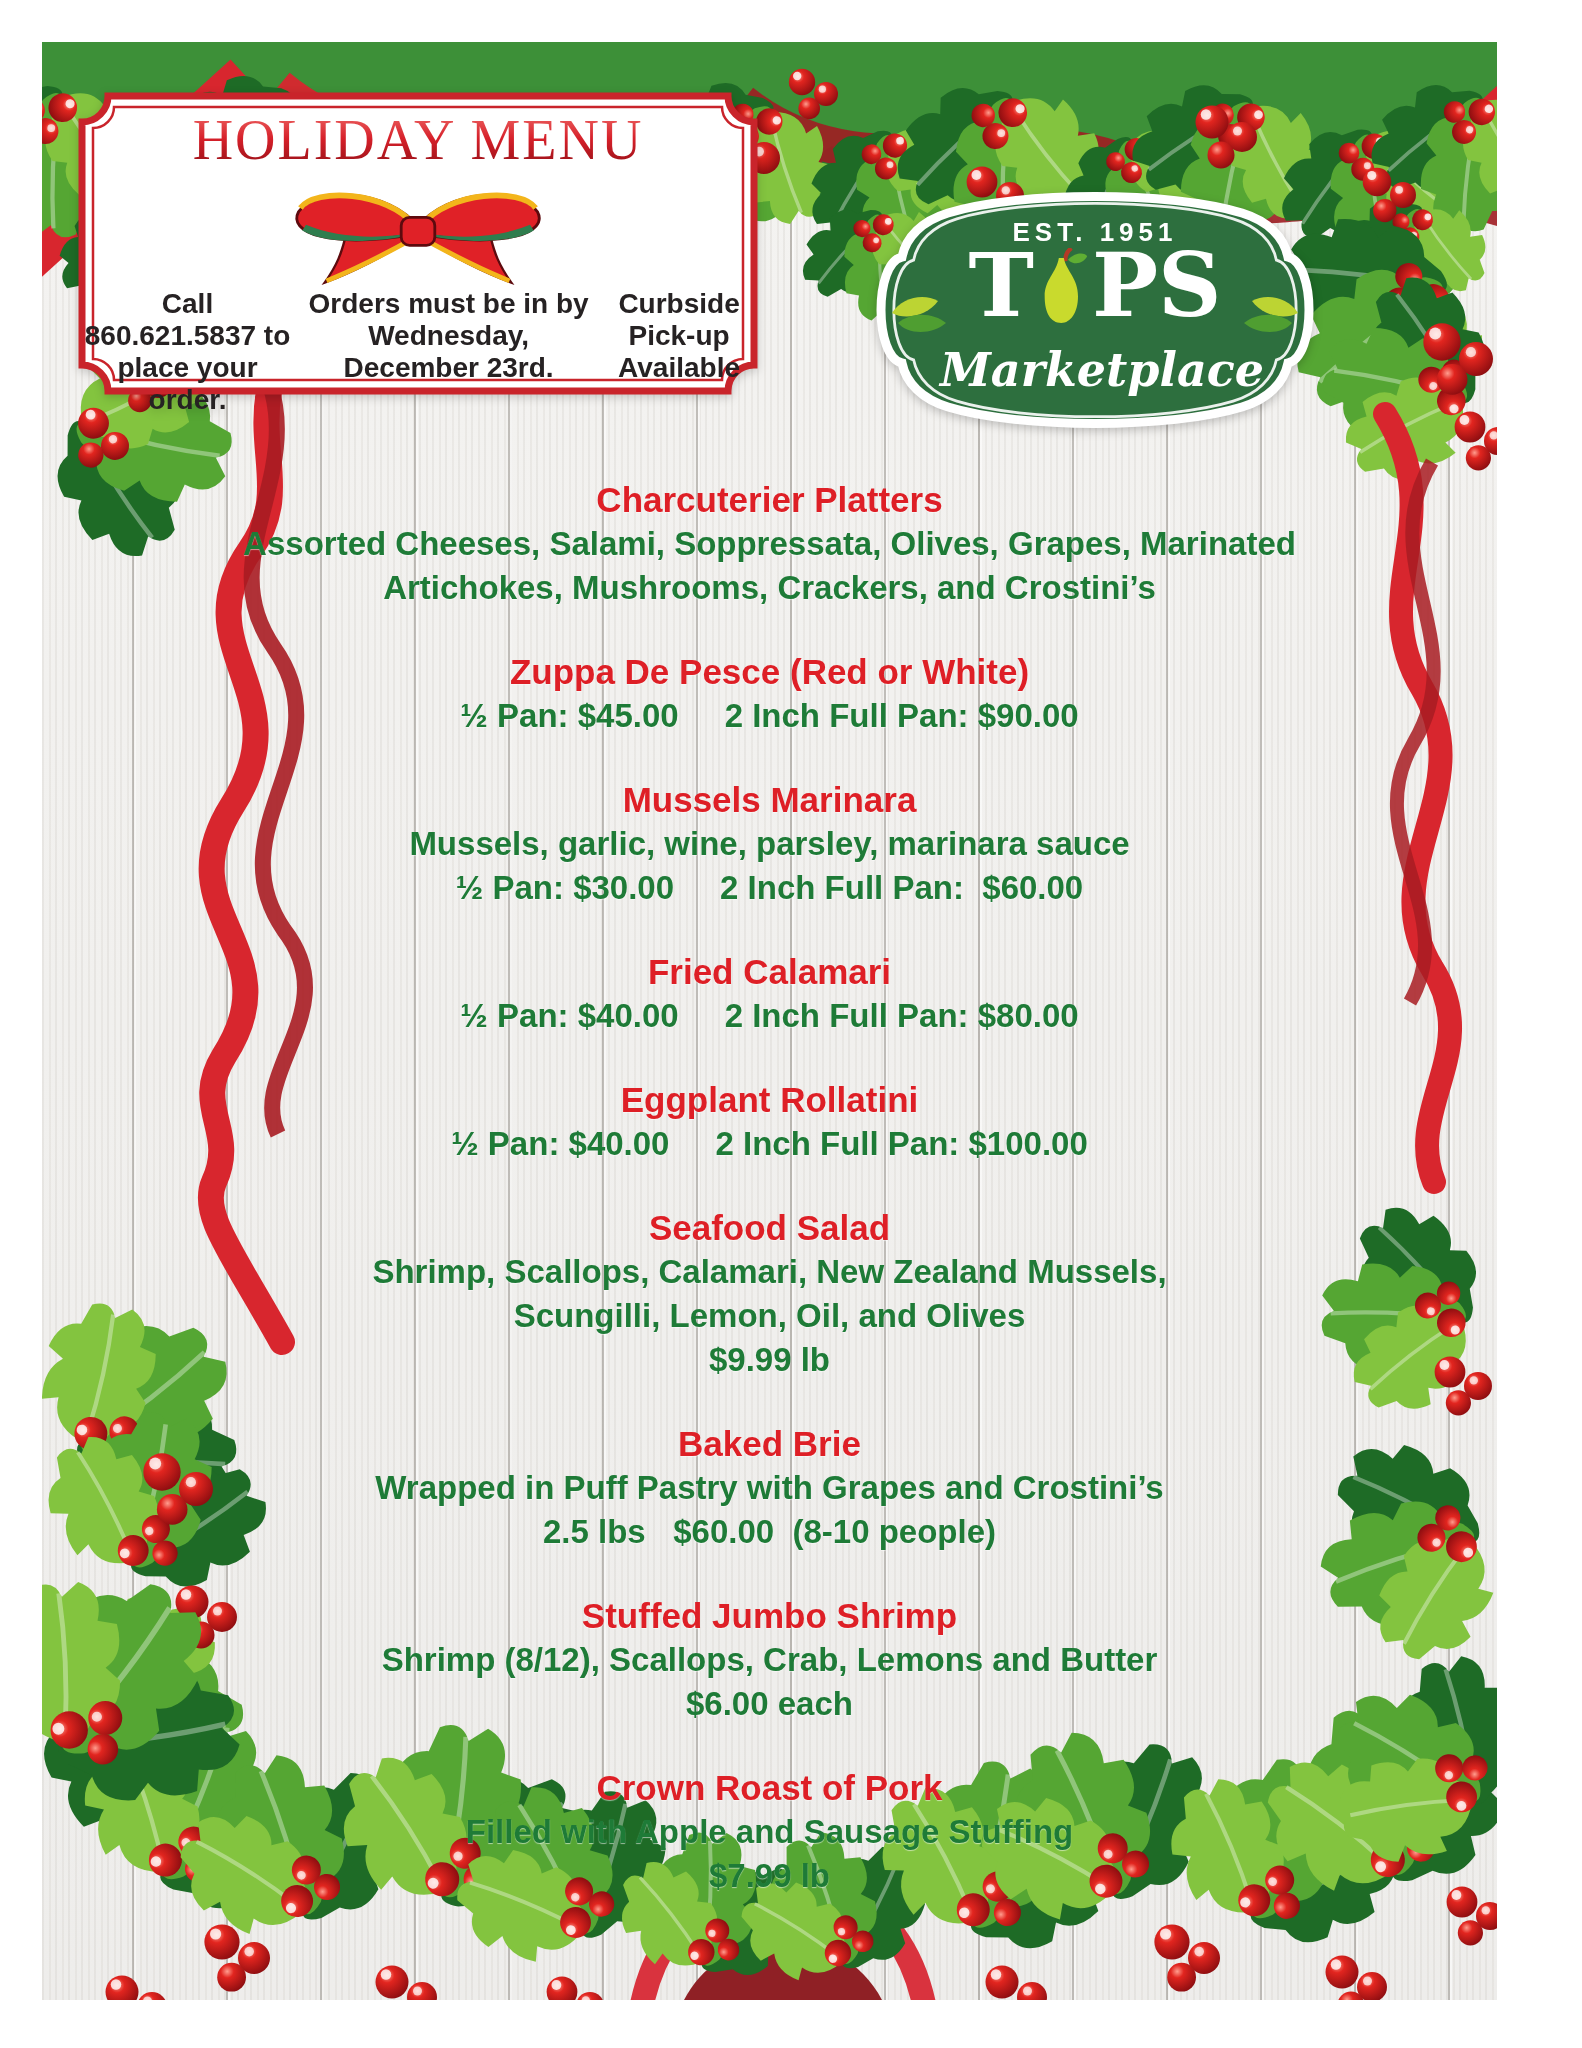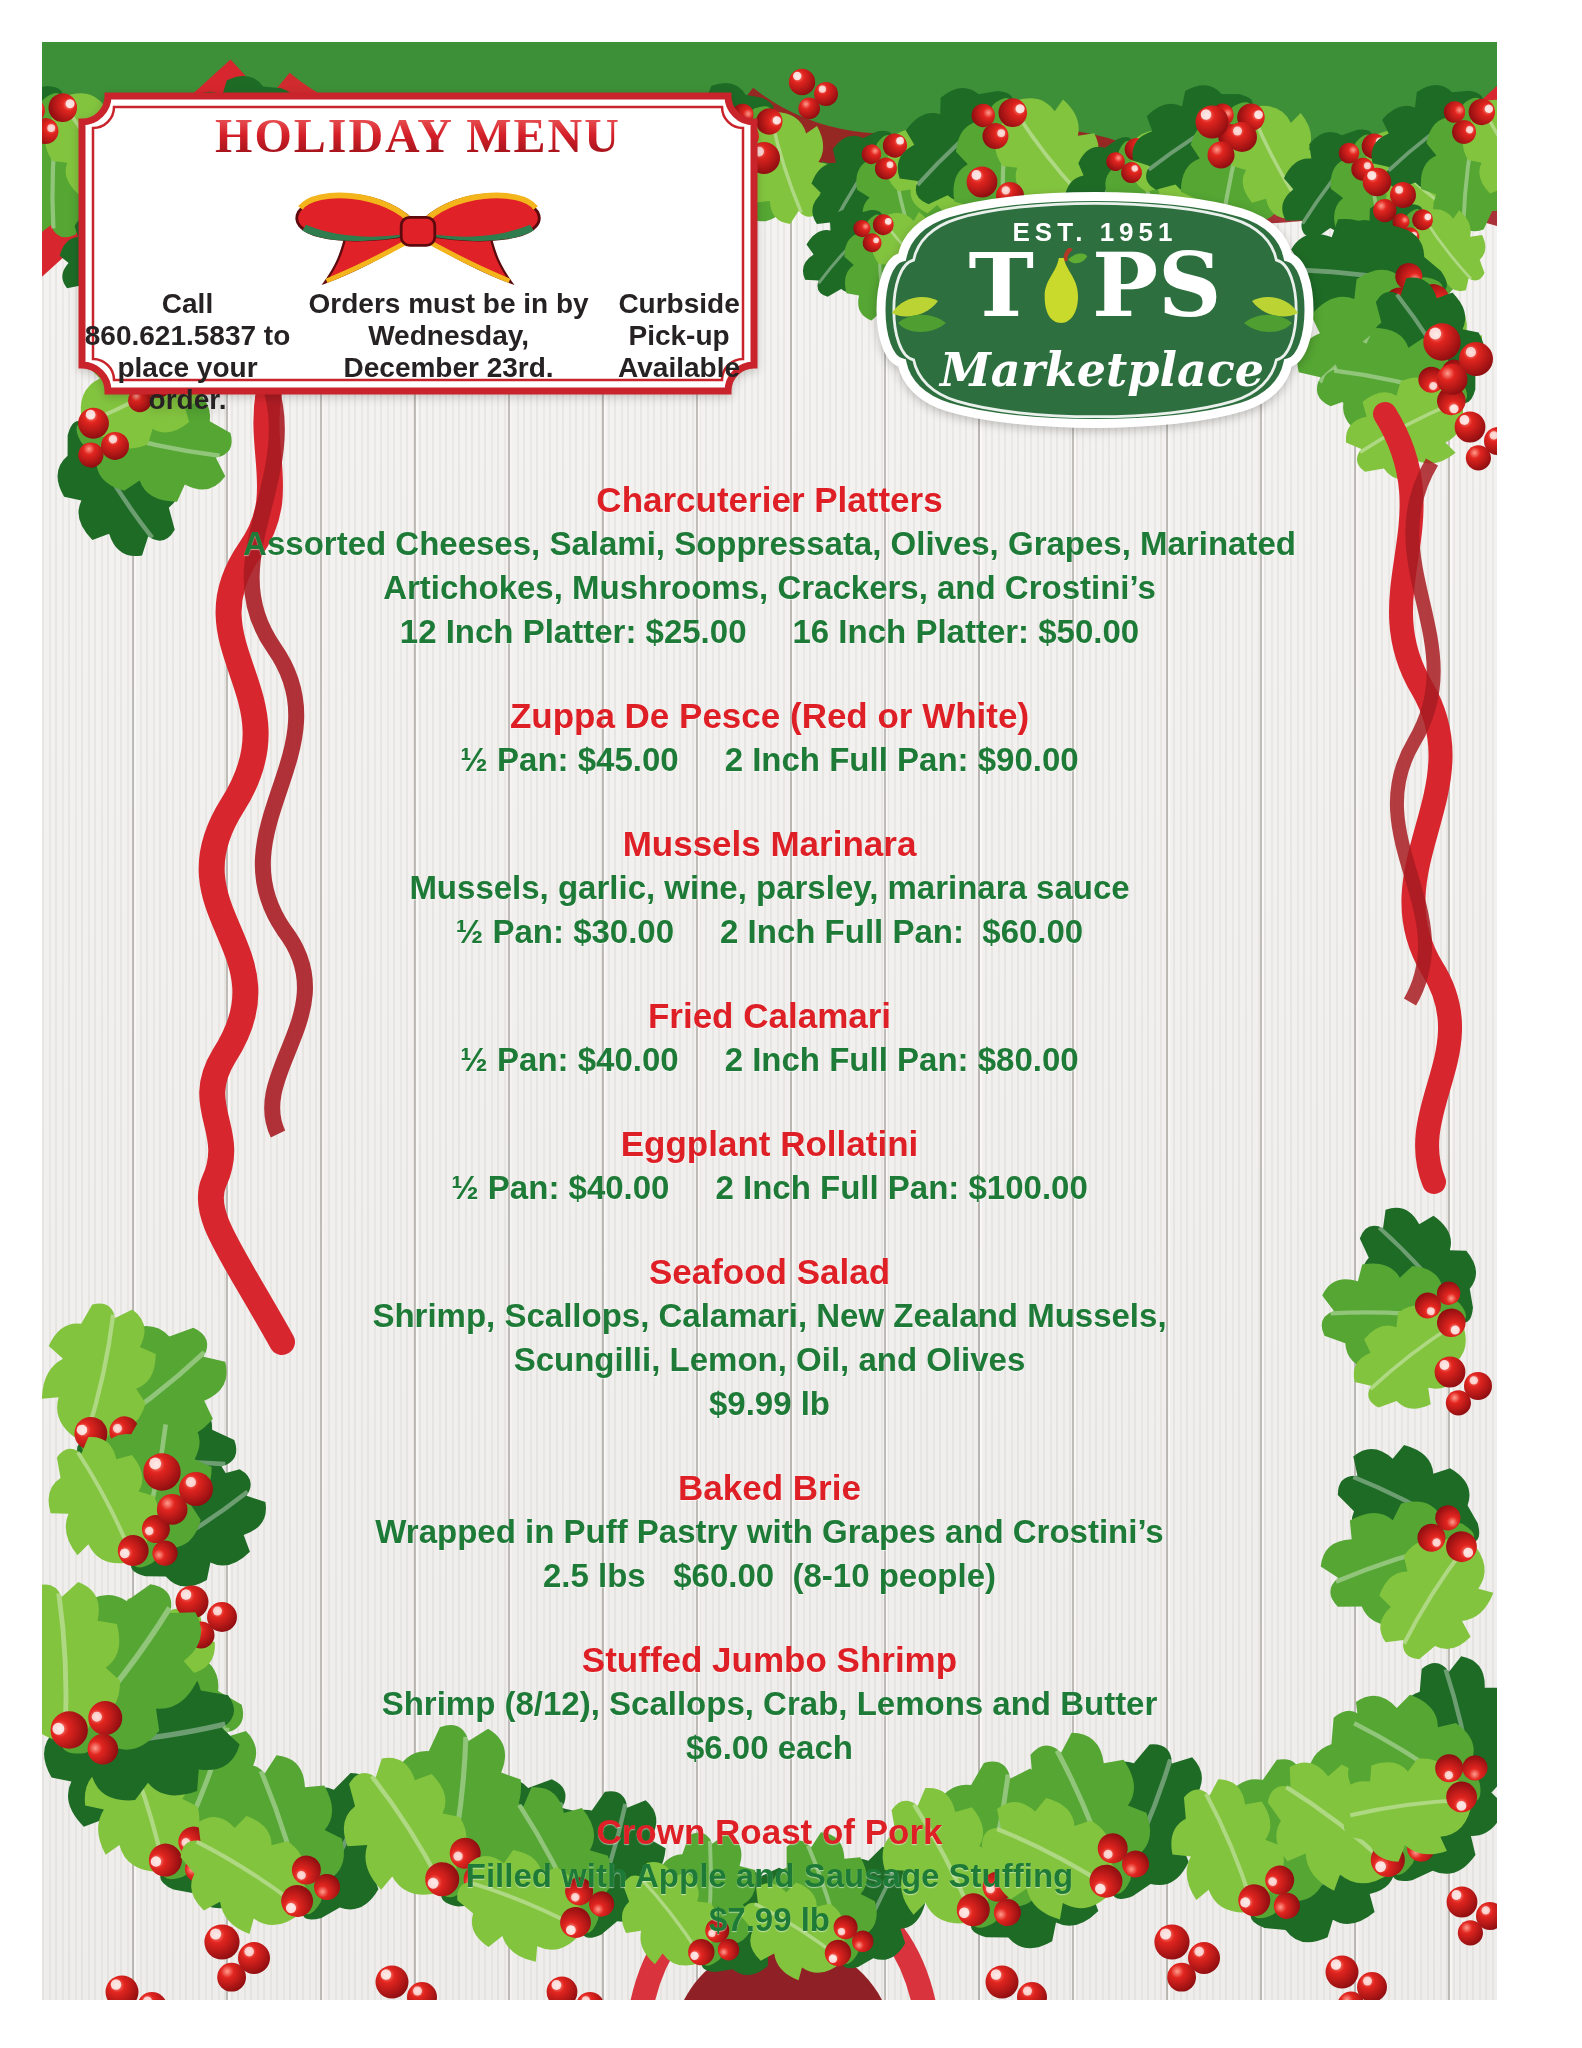--- a/index.html
+++ b/index.html
@@ -9,21 +9,21 @@
     background:
       repeating-linear-gradient(90deg, rgba(110,104,96,0) 0 90px, rgba(110,104,96,.38) 90px 92px, rgba(255,255,255,.55) 92px 94px),
       repeating-linear-gradient(90deg, rgba(185,180,172,.18) 0 2px, rgba(255,255,255,0) 2px 7px, rgba(203,198,190,.22) 7px 9px, rgba(255,255,255,0) 9px 13px),
       linear-gradient(180deg,#f4f3f1,#eeedeb);}
   .garland{position:absolute;inset:0;z-index:1;pointer-events:none;}
   
   .holiday-card{position:absolute;left:36px;top:50px;width:680px;height:303px;z-index:3;
     filter:drop-shadow(0 3px 5px rgba(0,0,0,.18));}
   .card-frame{position:absolute;inset:0;width:100%;height:100%;}
   .card-title{position:absolute;left:0;right:0;top:16px;text-align:center;
-    font-family:"Liberation Serif","DejaVu Serif",serif;font-weight:700;font-size:48px;letter-spacing:2px;
+    font-family:"Liberation Serif","DejaVu Serif",serif;font-weight:400;font-size:56px;letter-spacing:2px;
     background:linear-gradient(180deg,#f2716d 0%,#d6202a 48%,#8c0e14 100%);
     -webkit-background-clip:text;background-clip:text;color:transparent;}
   .card-bow{position:absolute;left:50%;transform:translateX(-50%);top:88px;width:356px;height:112px;}
   .card-lines{position:absolute;left:0;right:0;top:196px;display:flex;gap:5px;
     text-align:center;font-weight:700;font-size:28px;color:#262223;line-height:32px;}
   
   .tops-logo{position:absolute;left:828px;top:143px;width:450px;height:250px;z-index:3;
     filter:drop-shadow(0 3px 5px rgba(0,0,0,.22));}
   .badge-svg{position:absolute;inset:0;width:100%;height:100%;}
   .logo-est{position:absolute;left:0;right:0;top:32px;text-align:center;color:#fff;
@@ -218,21 +218,20 @@
         <path d="M8,30 C22,18 44,20 56,30 C42,42 18,42 8,30 Z" fill="#4f9e31"></path>
       </svg>
       <div class="logo-tagline">Marketplace</div>
     </div>
 
     <div class="menu-list" id="menu-list">
   <div class="menu-item">
     <div class="item-title">Charcuterier Platters</div>
     <div class="item-desc">Assorted Cheeses, Salami, Soppressata, Olives, Grapes, Marinated
 Artichokes, Mushrooms, Crackers, and Crostini’s</div>
-    <div class="item-prices"><span>12 Inch Platter: $25.00</span><span>16 Inch Platter: $50.00</span></div>
   </div>
 
   <div class="menu-item">
     <div class="item-title">Zuppa De Pesce (Red or White)</div>
 
     <div class="item-prices"><span>½ Pan: $45.00</span><span>2 Inch Full Pan: $90.00</span></div>
   </div>
 
   <div class="menu-item">
     <div class="item-title">Mussels Marinara</div>

